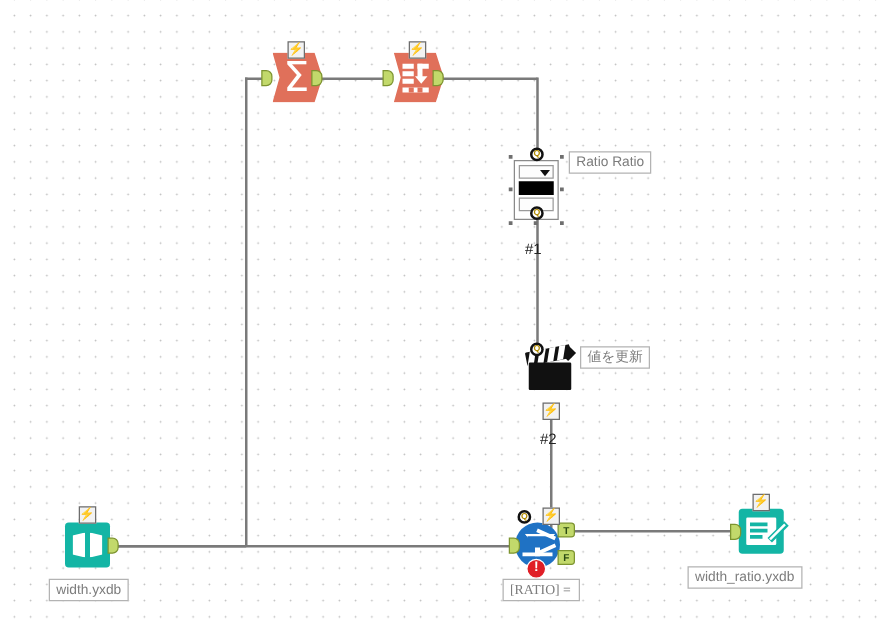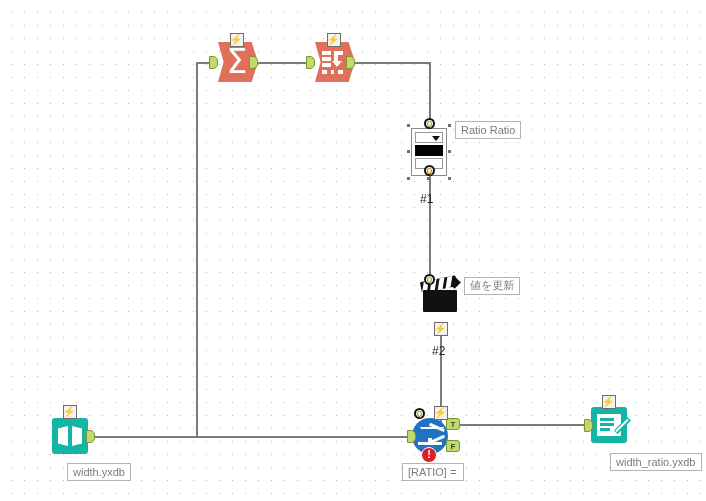--- a/index.html
+++ b/index.html
@@ -297,47 +297,47 @@
   <div class="anchor in" style="left:407px;top:430px;"></div>
   <div class="tfanchor" style="left:446px;top:418px;">T</div>
   <div class="tfanchor" style="left:446px;top:440px;">F</div>
   <div class="qbadge" style="left:414px;top:408px;">
     <span>Q</span>
   </div>
   <div class="bolt" style="left:434px;top:406px;">
     <span>⚡</span>
   </div>
   <div class="errbadge" style="left:421px;top:447px;">!</div>
-  <div class="label" style="left:402px;top:463px;width:50px;">[RATIO] =</div>
+  <div class="label" style="left:402px;top:463px;width:50px;font-family:Liberation Serif, serif;">[RATIO] =</div>
 
   <div class="tool" style="left:52px;top:418px;">
     <div class="teal">
       <div class="bookg">
         <i class="pgl"></i>
           <i class="pgr"></i>
           <i class="spine"></i>
       </div>
     </div>
   </div>
   <div class="anchor out" style="left:86px;top:430px;"></div>
   <div class="bolt" style="left:63px;top:405px;">
     <span>⚡</span>
   </div>
-  <div class="label" style="left:39px;top:463px;margin-left:28px;">width.yxdb</div>
+  <div class="label" style="left:39px;top:463px;">width.yxdb</div>
 
   <div class="tool" style="left:591px;top:407px;">
     <div class="teal">
       <div class="outg">
         <i class="l1"></i>
           <i class="l2"></i>
           <i class="l3"></i>
         <div class="pen"></div>
         <div class="penw"></div>
       </div>
     </div>
   </div>
   <div class="anchor in" style="left:584px;top:419px;"></div>
   <div class="bolt" style="left:602px;top:395px;">
     <span>⚡</span>
   </div>
-  <div class="label" style="left:610px;top:453px;">width_ratio.yxdb</div>
+  <div class="label" style="left:550px;top:453px;">width_ratio.yxdb</div>
 
 </div>
 
 </body></html>

